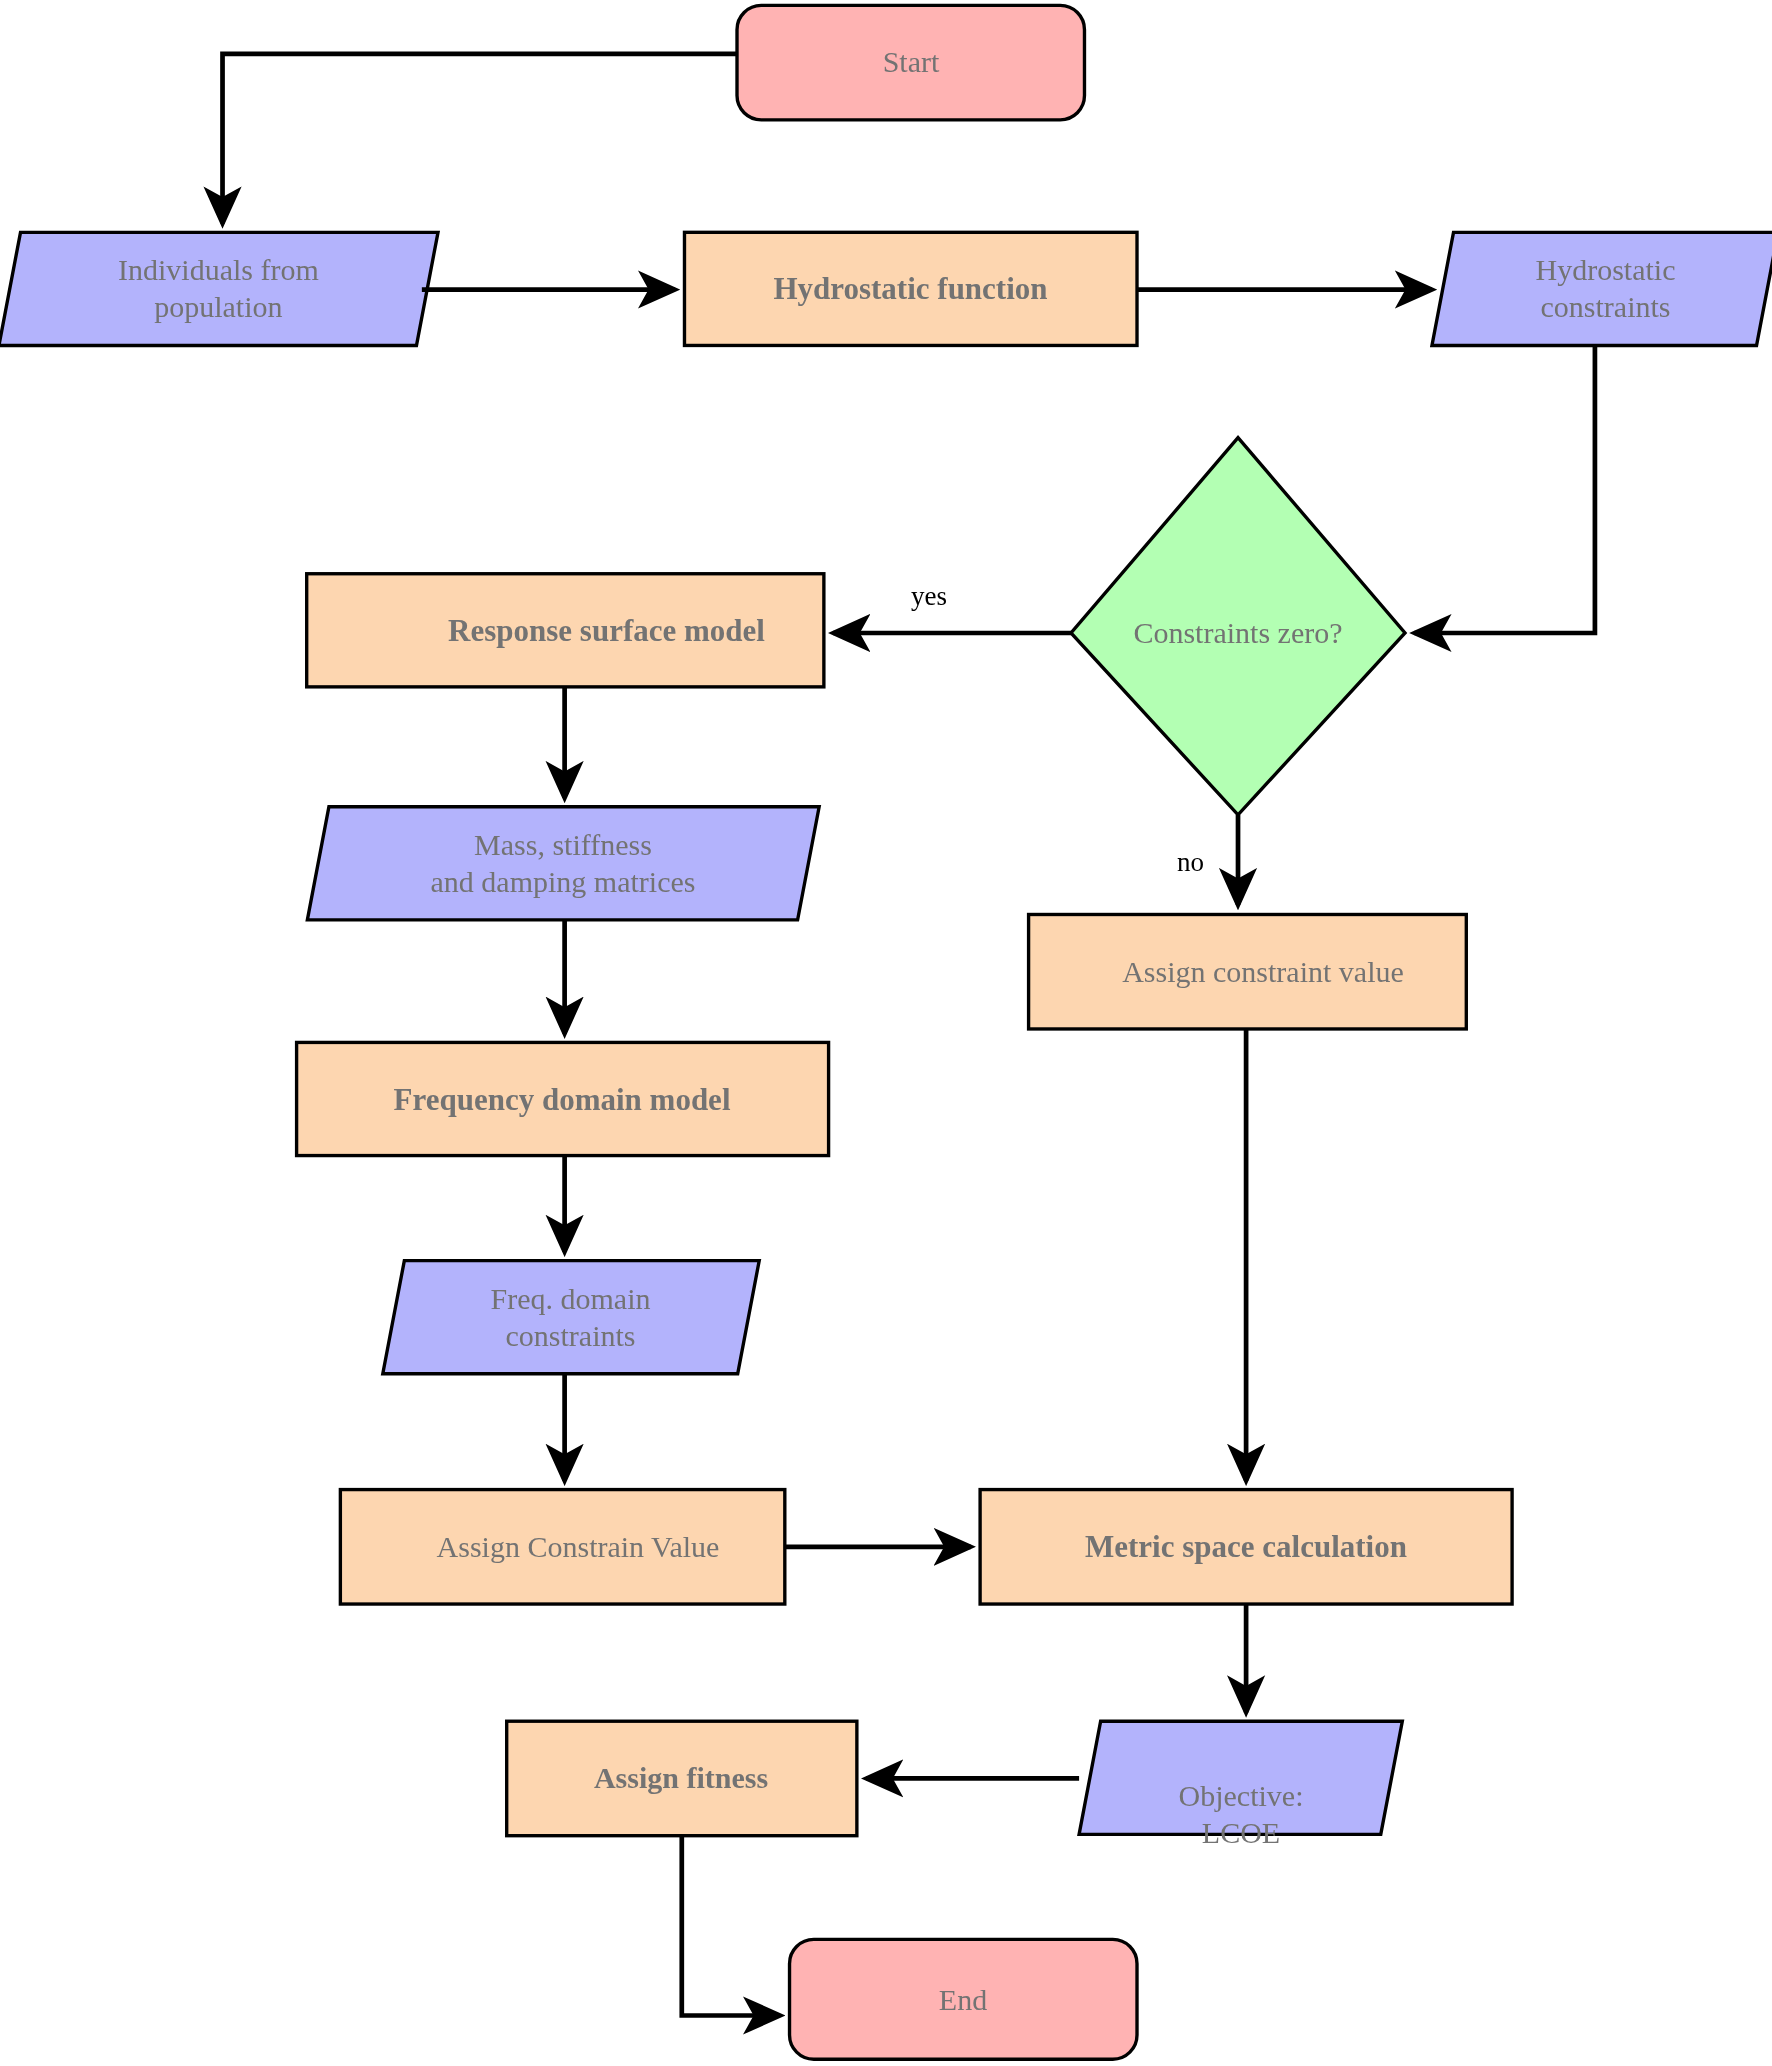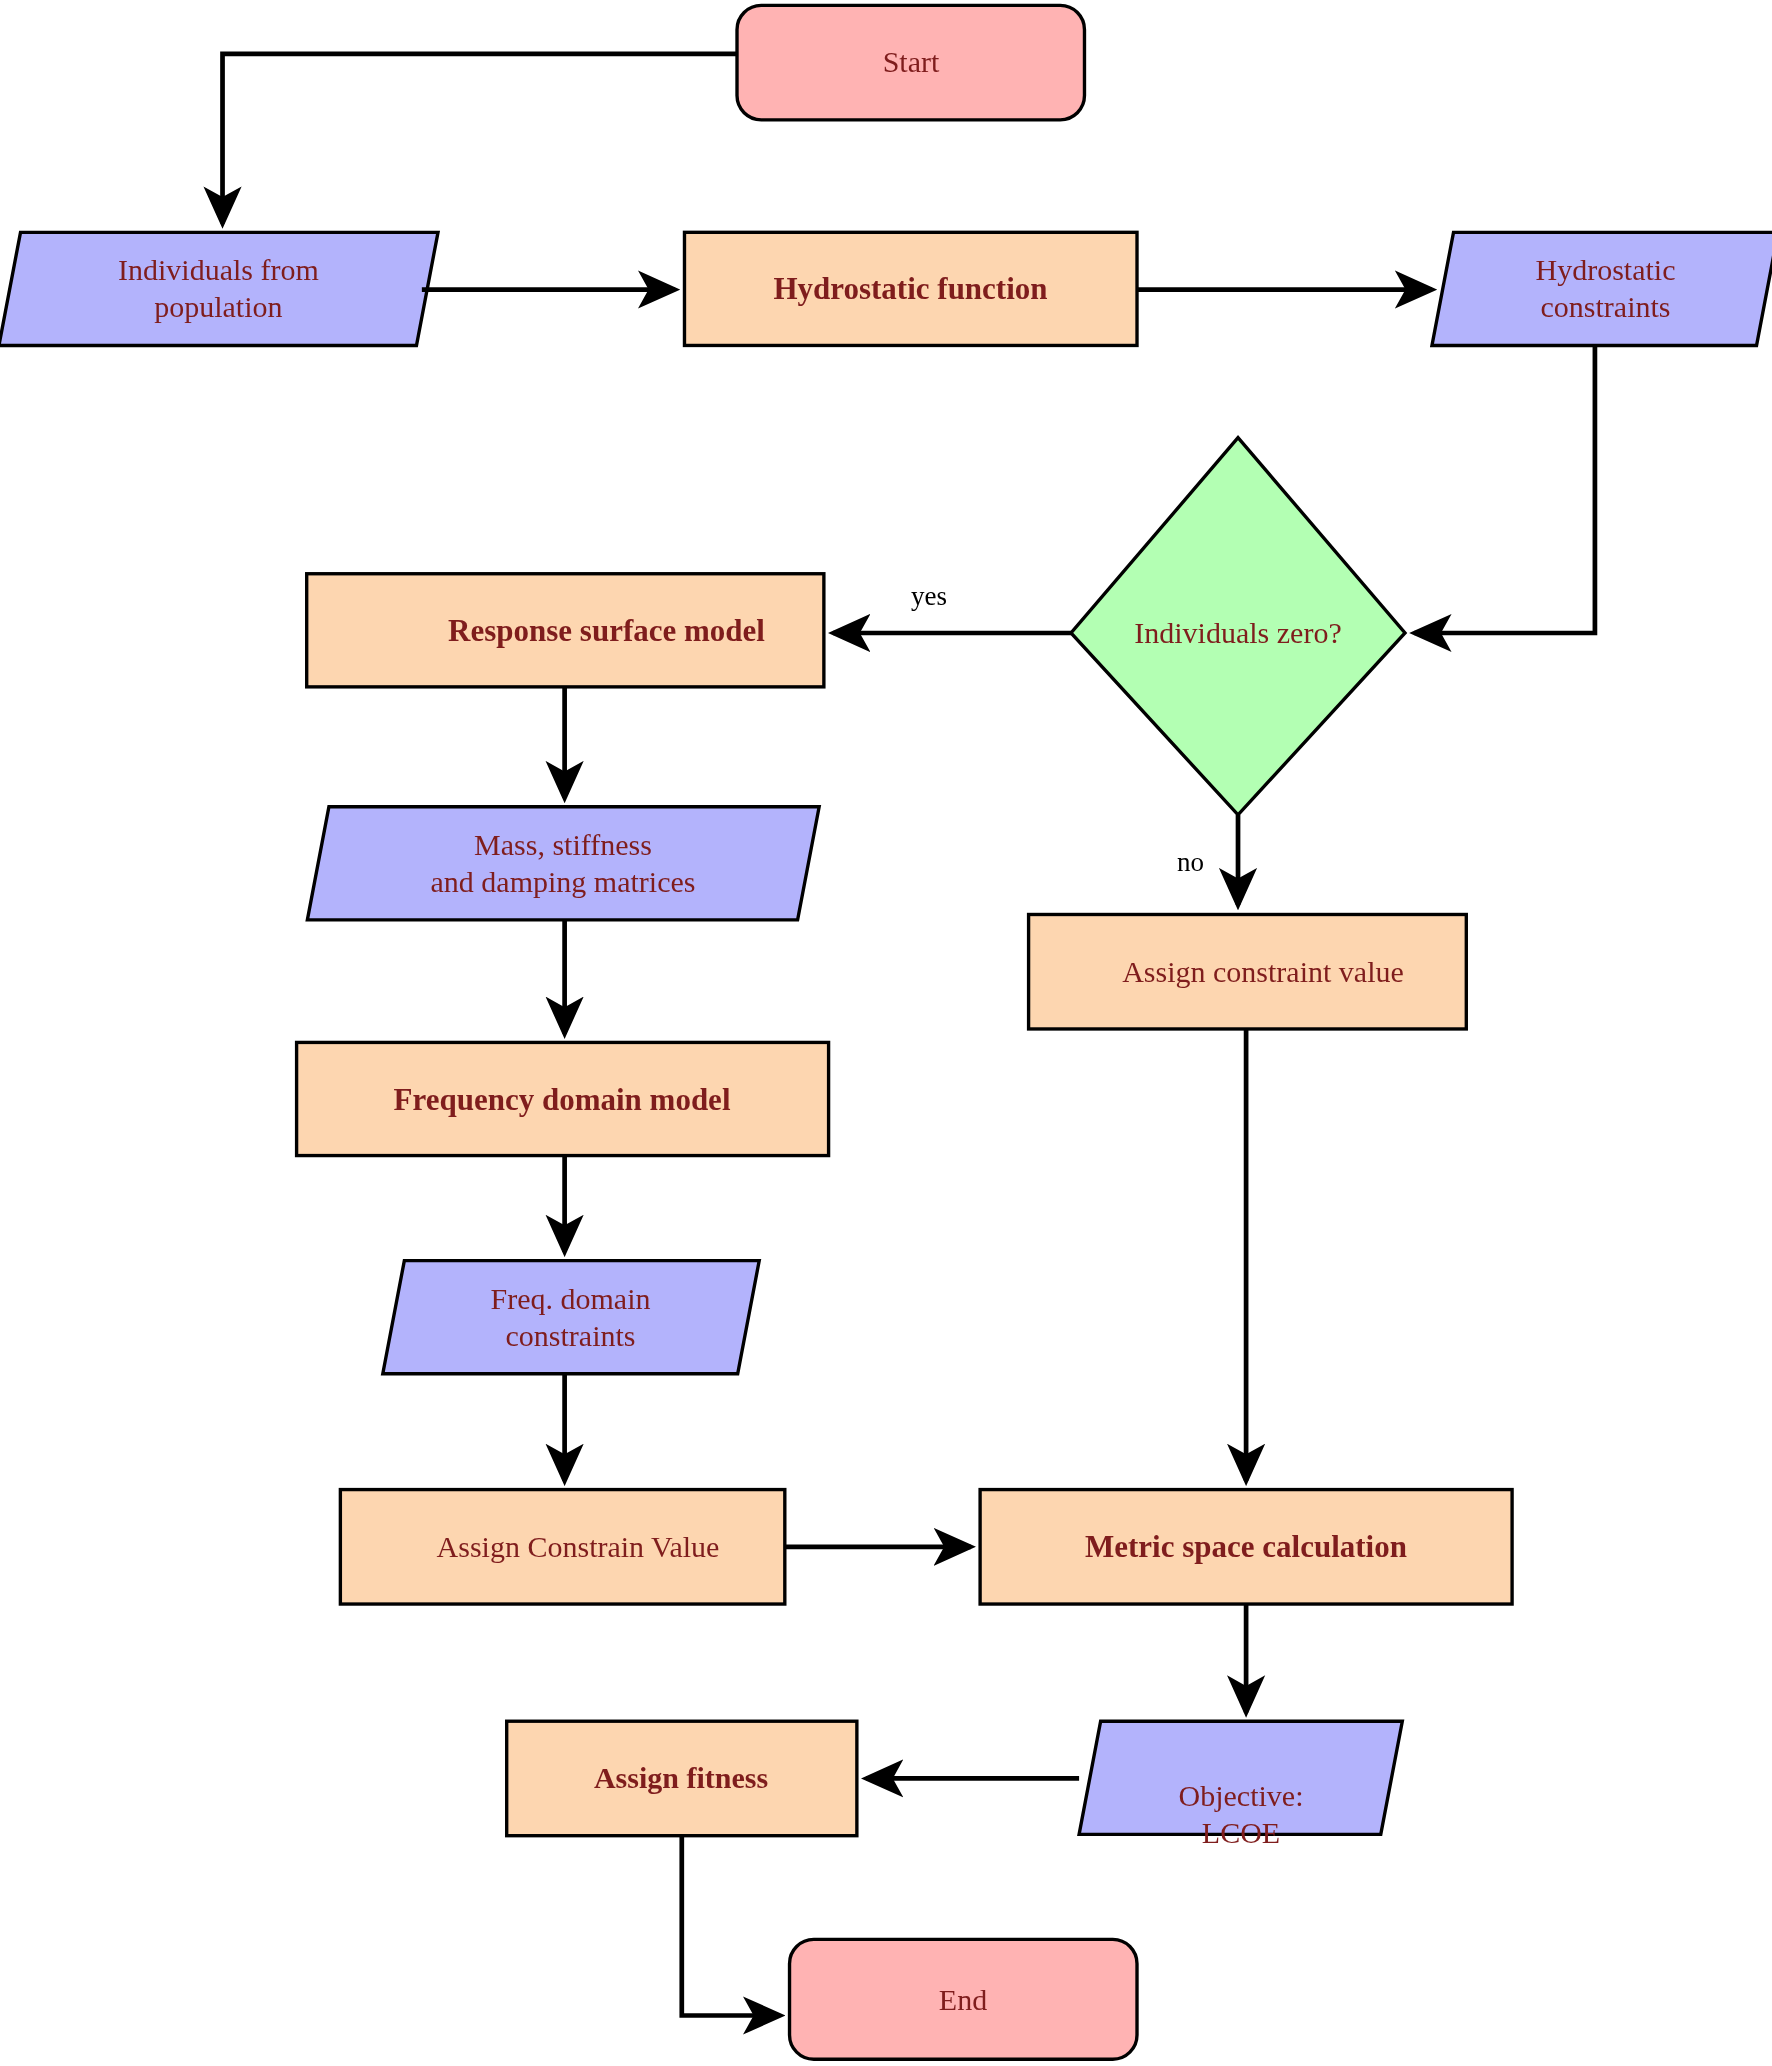--- a/index.html
+++ b/index.html
@@ -24,21 +24,21 @@
     width: 1773px;
     height: 2066px;
   }
   .node-label {
     position: absolute;
     display: flex;
     align-items: center;
     justify-content: center;
     text-align: center;
     line-height: 1.22;
-    color: #7f1d1d;
+    color: #737373;
     font-family: "Liberation Serif", "DejaVu Serif", serif;
     pointer-events: none;
     white-space: pre-line;
   }
   .lbl-plain { font-weight: 400; font-size: 30px; }
   .lbl-bold  { font-weight: 700; font-size: 31px; }
   .edge-label {
     position: absolute;
     color: #000000;
     font-family: "Liberation Serif", "DejaVu Serif", serif;
@@ -123,21 +123,21 @@
   <div class="node-label lbl-plain" style="left:737px; top:5.4px; width:348px; height:114px;">Start</div>
 
   <div class="node-label lbl-plain" style="left:9.4px; top:232px; width:418px; height:113px;">Individuals from
 population</div>
 
   <div class="node-label lbl-bold" style="left:684px; top:232px; width:453px; height:113px;">Hydrostatic function</div>
 
   <div class="node-label lbl-plain" style="left:1443px; top:232px; width:325px; height:113px;">Hydrostatic
 constraints</div>
 
-  <div class="node-label lbl-plain" style="left:1071px; top:593px; width:334px; height:81px;">Individuals zero?</div>
+  <div class="node-label lbl-plain" style="left:1071px; top:593px; width:334px; height:81px;">Constraints zero?</div>
 
   <div class="node-label lbl-bold" style="left:306px; top:574px; width:601px; height:113px;text-align:right;">Response surface model</div>
 
   <div class="node-label lbl-plain" style="left:318px; top:807px; width:490px; height:113px;">Mass, stiffness
 and damping matrices</div>
 
   <div class="node-label lbl-bold" style="left:296px; top:1043px; width:532px; height:113px;">Frequency domain model</div>
 
   <div class="node-label lbl-plain" style="left:393px; top:1261px; width:355px; height:113px;">Freq. domain
 constraints</div>

